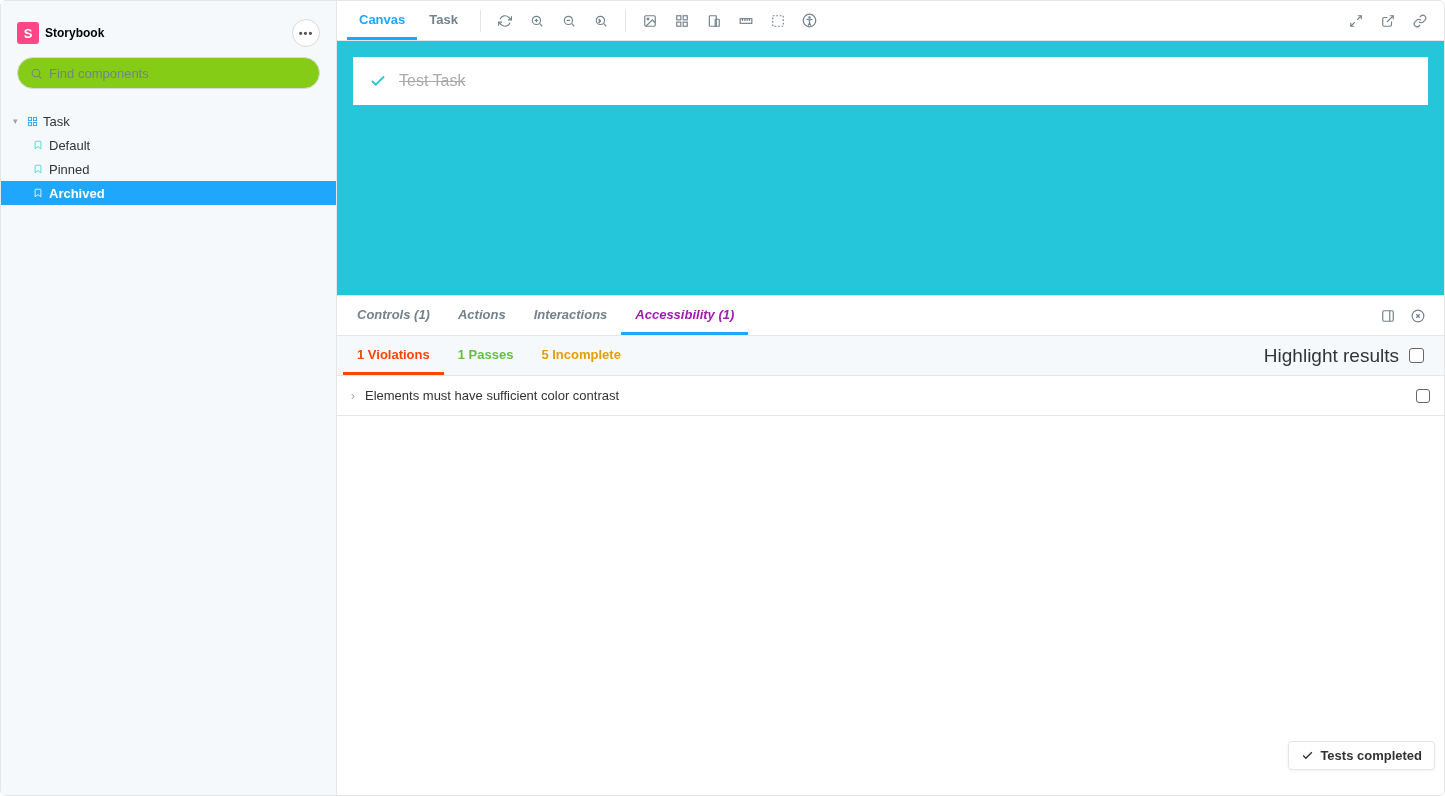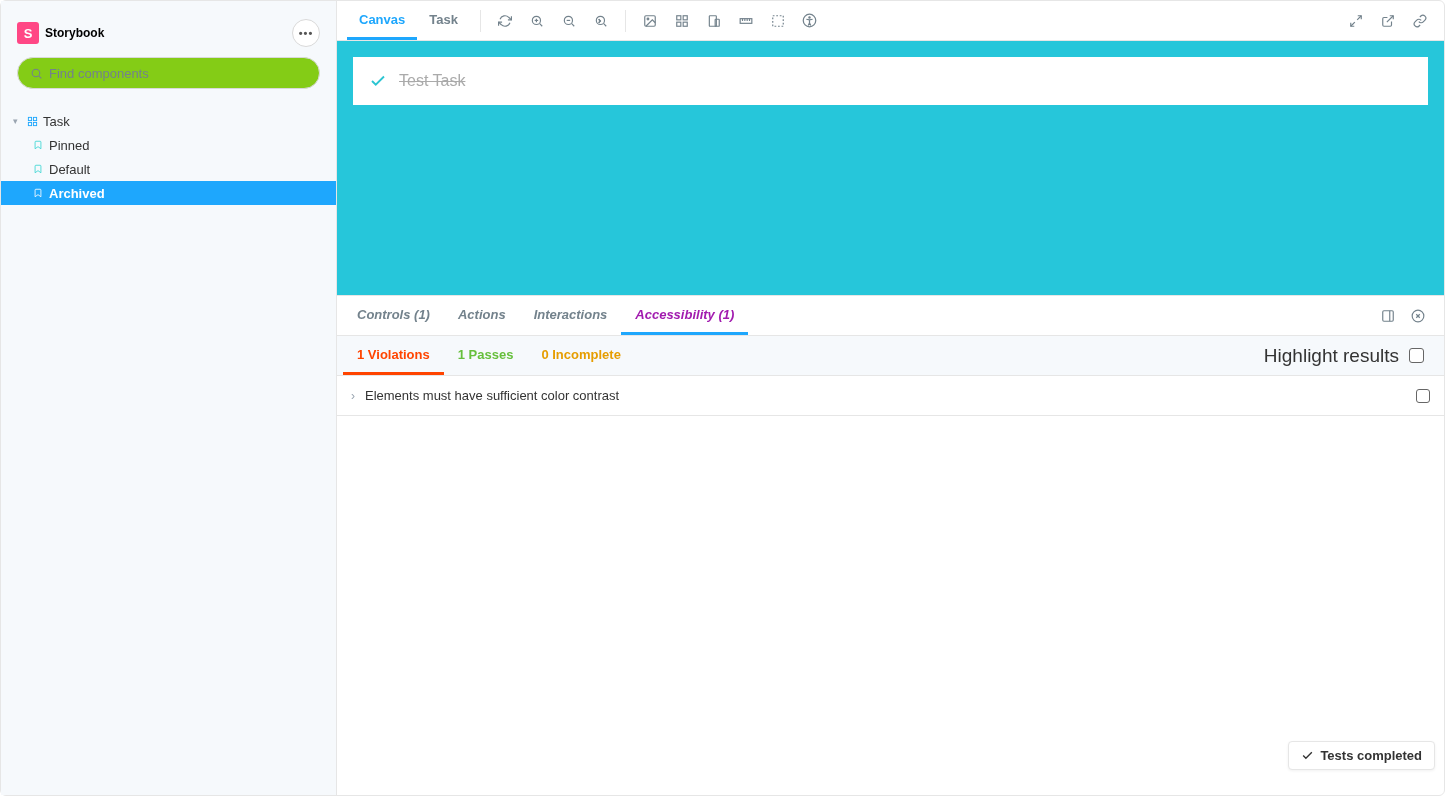--- a/index.html
+++ b/index.html
@@ -273,29 +273,29 @@
           </span>
           <span class="label">Task</span>
         </div>
         <div class="tree-children">
           <div class="tree-row">
             <span class="kind-icon">
               <svg width="10" height="12" viewBox="0 0 24 24" fill="none" stroke="#37d5d3" stroke-width="2">
                   <path d="M19 21l-7-5-7 5V5a2 2 0 0 1 2-2h10a2 2 0 0 1 2 2z"></path>
                 </svg>
             </span>
-            <span class="label">Pinned</span>
+            <span class="label">Default</span>
           </div>
           <div class="tree-row">
             <span class="kind-icon">
               <svg width="10" height="12" viewBox="0 0 24 24" fill="none" stroke="#37d5d3" stroke-width="2">
                   <path d="M19 21l-7-5-7 5V5a2 2 0 0 1 2-2h10a2 2 0 0 1 2 2z"></path>
                 </svg>
             </span>
-            <span class="label">Default</span>
+            <span class="label">Pinned</span>
           </div>
           <div class="tree-row selected">
             <span class="kind-icon">
               <svg width="10" height="12" viewBox="0 0 24 24" fill="none" stroke="#fff" stroke-width="2">
                   <path d="M19 21l-7-5-7 5V5a2 2 0 0 1 2-2h10a2 2 0 0 1 2 2z"></path>
                 </svg>
             </span>
             <span class="label">Archived</span>
           </div>
         </div>
@@ -470,21 +470,21 @@
                   <line x1="9" y1="9" x2="15" y2="15"></line>
                 </svg>
               </span>
             </div>
         </div>
       </div>
 
       <div class="a11y-subtabs">
         <div class="a11y-subtab violations active">1 Violations</div>
         <div class="a11y-subtab passes">1 Passes</div>
-        <div class="a11y-subtab incomplete">0 Incomplete</div>
+        <div class="a11y-subtab incomplete">5 Incomplete</div>
         <div class="highlight-wrap">
           <span>Highlight results</span>
           <span class="checkbox checkbox-big"></span>
         </div>
       </div>
 
       <div class="a11y-items">
         <div class="a11y-item">
           <span class="chev">›</span>
           <span>Elements must have sufficient color contrast</span>

